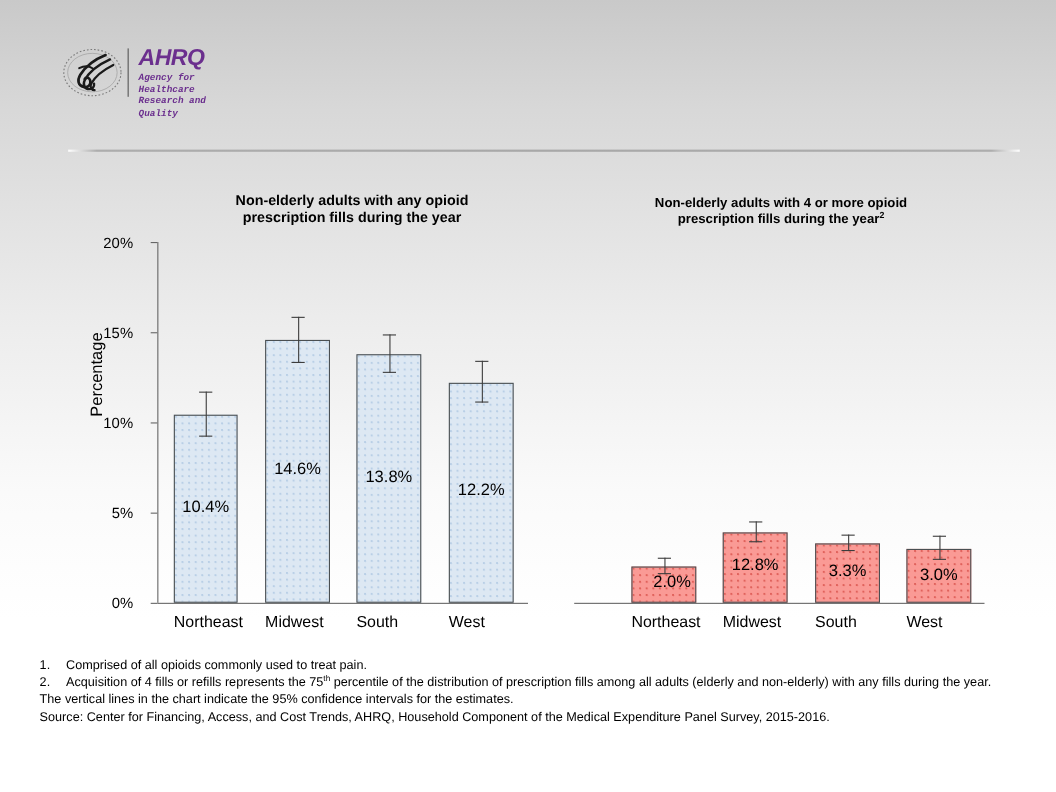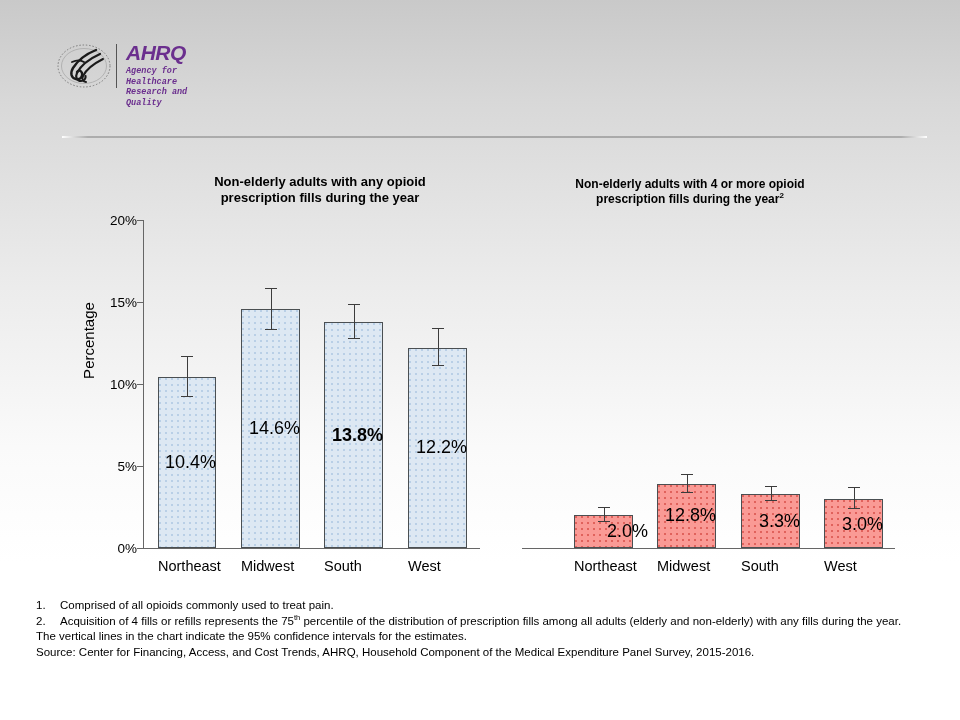--- a/index.html
+++ b/index.html
@@ -43,55 +43,55 @@
   #hdr-rule{position:absolute;left:50px;top:136px;width:865px;height:2px;
     background:linear-gradient(to right,#ffffff 0%,#adadad 3%,#a8a8a8 50%,#adadad 97%,#ffffff 100%);}
 
   
   .panel-subtitle{
     position:absolute;text-align:center;
     font-family:"Liberation Sans", sans-serif;
     font-weight:bold;color:#000;white-space:pre-line;
   }
   #subtitle-left{left:170px;top:174px;width:300px;font-size:13px;line-height:16px;}
-  #subtitle-right{left:520px;top:177px;width:340px;font-size:12px;line-height:15px;}
+  #subtitle-right{left:540px;top:177px;width:340px;font-size:12px;line-height:15px;}
   .panel-subtitle sup{font-size:8px;vertical-align:super;line-height:0;}
 
   
   #plot{position:absolute;left:0;top:0;width:960px;height:720px;}
   #ylabel{
     position:absolute;left:-2px;top:332px;width:180px;
     transform:rotate(-90deg);transform-origin:center center;
     text-align:center;font-size:15px;color:#000;
     font-family:"Liberation Sans", sans-serif;
   }
   .ytick-label{
-    position:absolute;right:0;width:42px;text-align:right;
+    position:absolute;right:16px;width:42px;text-align:right;
     font-size:13.5px;color:#000;font-family:"Liberation Sans", sans-serif;
   }
   #yticks{position:absolute;left:95px;top:0;width:42px;height:720px;}
   .ytick-mark{position:absolute;left:137px;width:6px;height:1px;background:#666;}
   #yaxis-line{position:absolute;left:143px;top:220px;width:1px;height:328px;background:#666;}
   #xaxis-left{position:absolute;left:143px;top:548px;width:337px;height:1px;background:#666;}
   #xaxis-right{position:absolute;left:522px;top:548px;width:373px;height:1px;background:#666;}
 
   .bar{position:absolute;box-sizing:border-box;border:1.4px solid #4a4f52;}
   .bar.blue{
     background-color:#dde8f3;
     background-image:radial-gradient(circle at 1px 1px,#b9cfe6 1.1px,transparent 1.2px);
     background-size:6px 6px;
   }
   .bar.red{
     background-color:#fa9a95;
     background-image:radial-gradient(circle at 1px 1px,#e0625c 1.1px,transparent 1.2px);
     background-size:6px 6px;
   }
   .bar-value{
-    position:absolute;text-align:right;
-    font-size:18px;color:#000;
+    position:absolute;text-align:center;
+    font-size:15px;color:#000;
     font-family:"Liberation Sans", sans-serif;
     white-space:nowrap;
   }
   .errbar{position:absolute;}
   .errbar .stem{position:absolute;left:50%;margin-left:-0.5px;width:1.4px;background:#3c3c3c;top:0;bottom:0;}
   .errbar .cap{position:absolute;left:50%;margin-left:-6px;width:12px;height:1.4px;background:#3c3c3c;}
   .errbar .cap.top{top:0;}
   .errbar .cap.bottom{bottom:0;}
   .xtick-label{
     position:absolute;text-align:left;
@@ -177,21 +177,21 @@
         <div class="cap bottom"></div>
     </div>
     <div class="bar-value" style="left:241px;top:418px;width:59px;">14.6%</div>
 
     <div class="bar blue" style="left:324px;top:322px;width:59px;height:226px;"></div>
     <div class="errbar" style="left:328px;top:304px;width:52px;height:35px;">
       <div class="stem"></div>
         <div class="cap top"></div>
         <div class="cap bottom"></div>
     </div>
-    <div class="bar-value" style="left:324px;top:425px;width:59px;font-weight:bold;">13.8%</div>
+    <div class="bar-value" style="left:324px;top:425px;width:59px;">13.8%</div>
 
     <div class="bar blue" style="left:408px;top:348px;width:59px;height:200px;"></div>
     <div class="errbar" style="left:412px;top:328px;width:52px;height:38px;">
       <div class="stem"></div>
         <div class="cap top"></div>
         <div class="cap bottom"></div>
     </div>
     <div class="bar-value" style="left:408px;top:437px;width:59px;">12.2%</div>
 
     <div class="xtick-label" style="left:158px;top:558px;width:58px;">Northeast</div>

